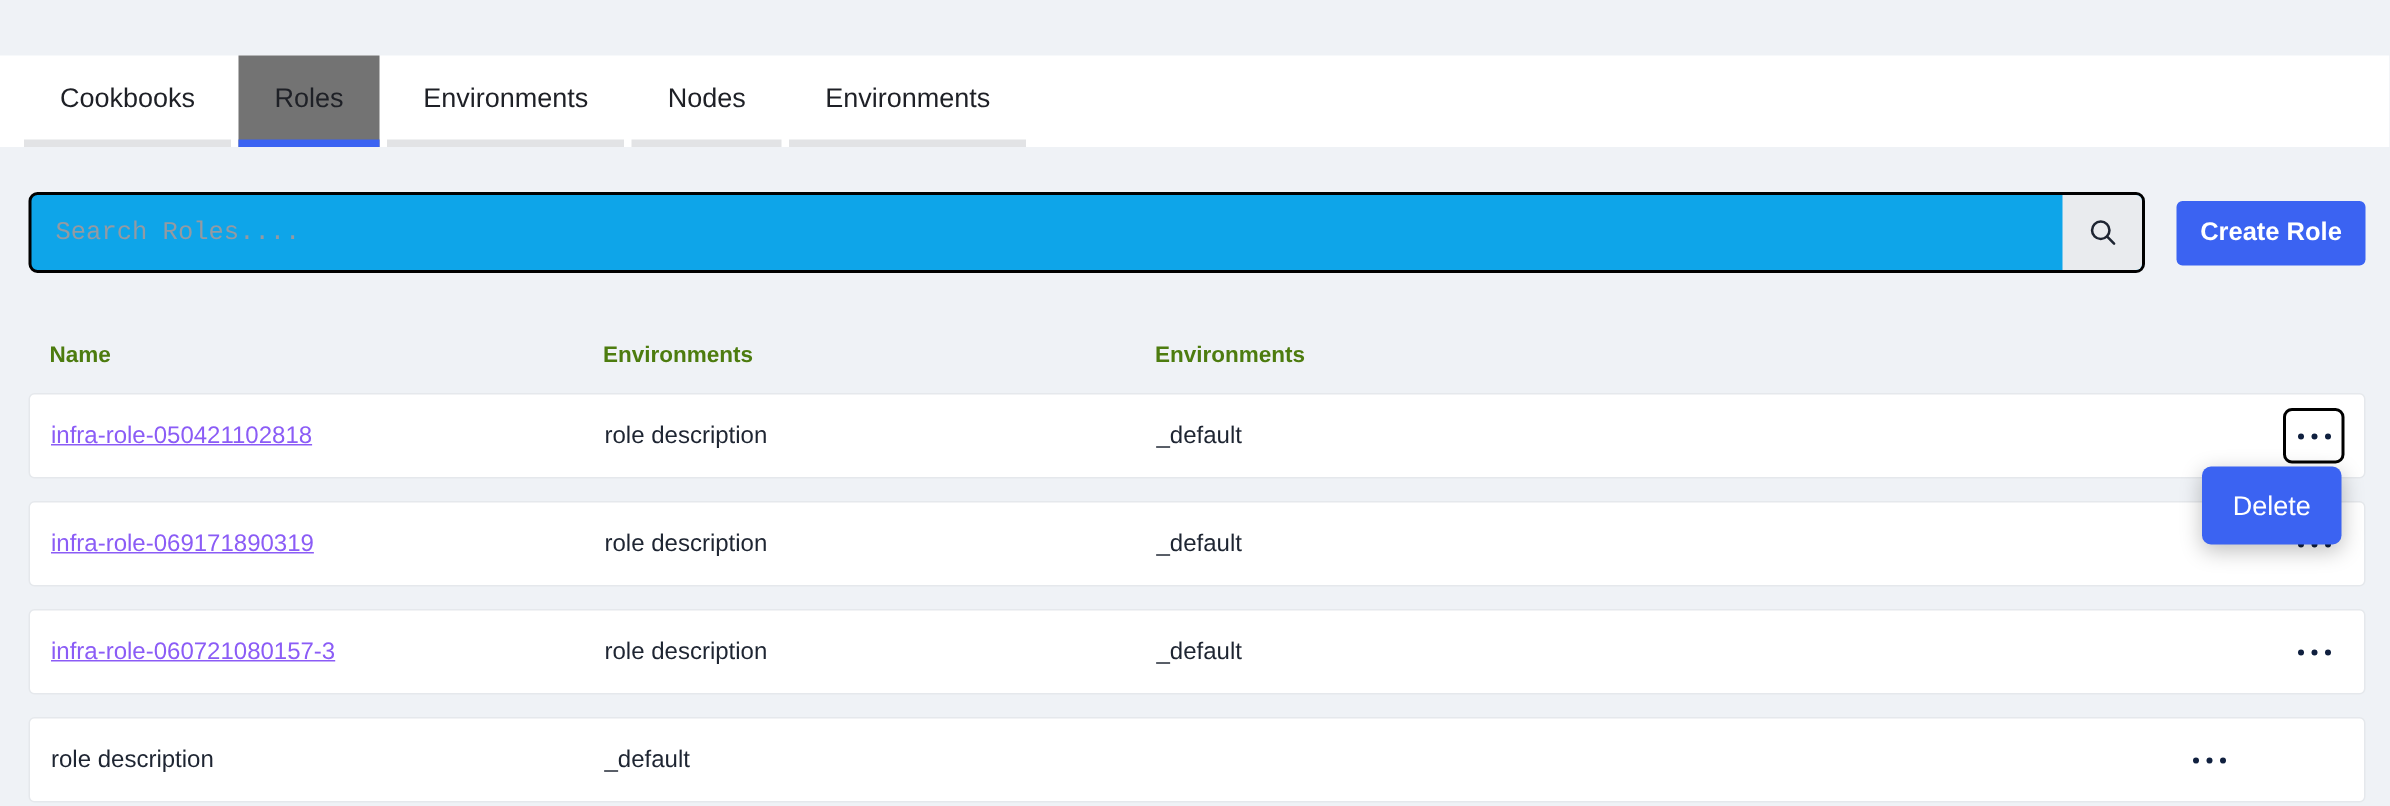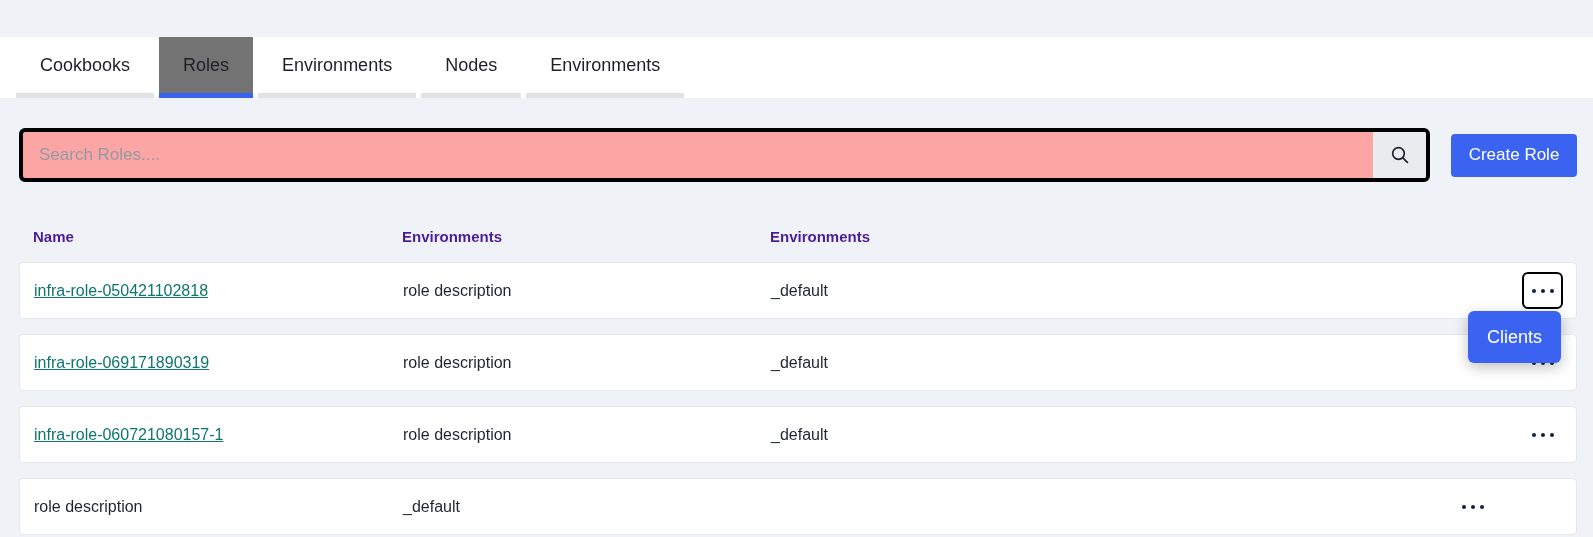--- a/index.html
+++ b/index.html
@@ -47,25 +47,26 @@
   .content { padding: 0 16px 0 19px; }
 
   .toolbar {
     display: flex;
     align-items: center;
     margin-top: 30px;
   }
   .search-bar {
     flex: 1;
     height: 54px;
-    background: #fca5a5;
-    border: 4px solid #000000;
+    background: #0ea5e9;
+    border: 2px solid #000000;
     border-radius: 6px;
     display: flex;
     overflow: hidden;
+    font-family: Liberation Mono, monospace;
   }
   .search-input {
     flex: 1;
     border: none;
     outline: none;
     padding: 0 16px;
     font-size: 17px;
     color: #1e2532;
     font-family: inherit;
     background: transparent;
@@ -86,48 +87,49 @@
     width: 126px;
     height: 43px;
     flex: none;
     background: #3b63f2;
     color: #ffffff;
     border: none;
     border-radius: 4px;
     font-size: 17px;
     font-family: inherit;
     cursor: pointer;
+    font-weight: bold;
   }
 
   
   .grid-cols {
     display: grid;
     grid-template-columns: 369px 368px 1fr 70px;
     align-items: center;
     padding: 0 13px 0 14px;
   }
   .thead {
     margin-top: 28px;
     height: 52px;
     font-size: 15px;
     font-weight: bold;
-    color: #4c1d95;
+    color: #4d7c0f;
   }
   .row-card {
     position: relative;
     background: #ffffff;
     border: 1px solid #e5e8ec;
     border-radius: 4px;
     height: 57px;
     margin-bottom: 15px;
     font-size: 16px;
   }
   .row-card.menu-open { z-index: 5; }
   .row-link {
-    color: #0f766e;
+    color: #8b5cf6;
     text-decoration: underline;
     cursor: pointer;
   }
   .cell-actions { justify-self: end; }
 
   .more-btn {
     width: 41px; height: 37px;
     border: none;
     background: transparent;
     border-radius: 6px;
@@ -222,40 +224,40 @@
     <div>_default</div>
     <div class="cell-actions">
       <button class="more-btn focused">
         <span style="display:flex;gap:5px;">
           <span class="dot"></span>
             <span class="dot"></span>
             <span class="dot"></span>
         </span>
       </button>
     </div>
-    <div class="delete-menu">Clients</div>
+    <div class="delete-menu">Delete</div>
   </div>
 
   <div class="row-card grid-cols">
     <a class="row-link">infra-role-069171890319</a>
     <div>role description</div>
     <div>_default</div>
     <div class="cell-actions">
       <button class="more-btn">
         <span style="display:flex;gap:5px;">
           <span class="dot"></span>
             <span class="dot"></span>
             <span class="dot"></span>
         </span>
       </button>
     </div>
   </div>
 
   <div class="row-card grid-cols">
-    <a class="row-link">infra-role-060721080157-1</a>
+    <a class="row-link">infra-role-060721080157-3</a>
     <div>role description</div>
     <div>_default</div>
     <div class="cell-actions">
       <button class="more-btn">
         <span style="display:flex;gap:5px;">
           <span class="dot"></span>
             <span class="dot"></span>
             <span class="dot"></span>
         </span>
       </button>

